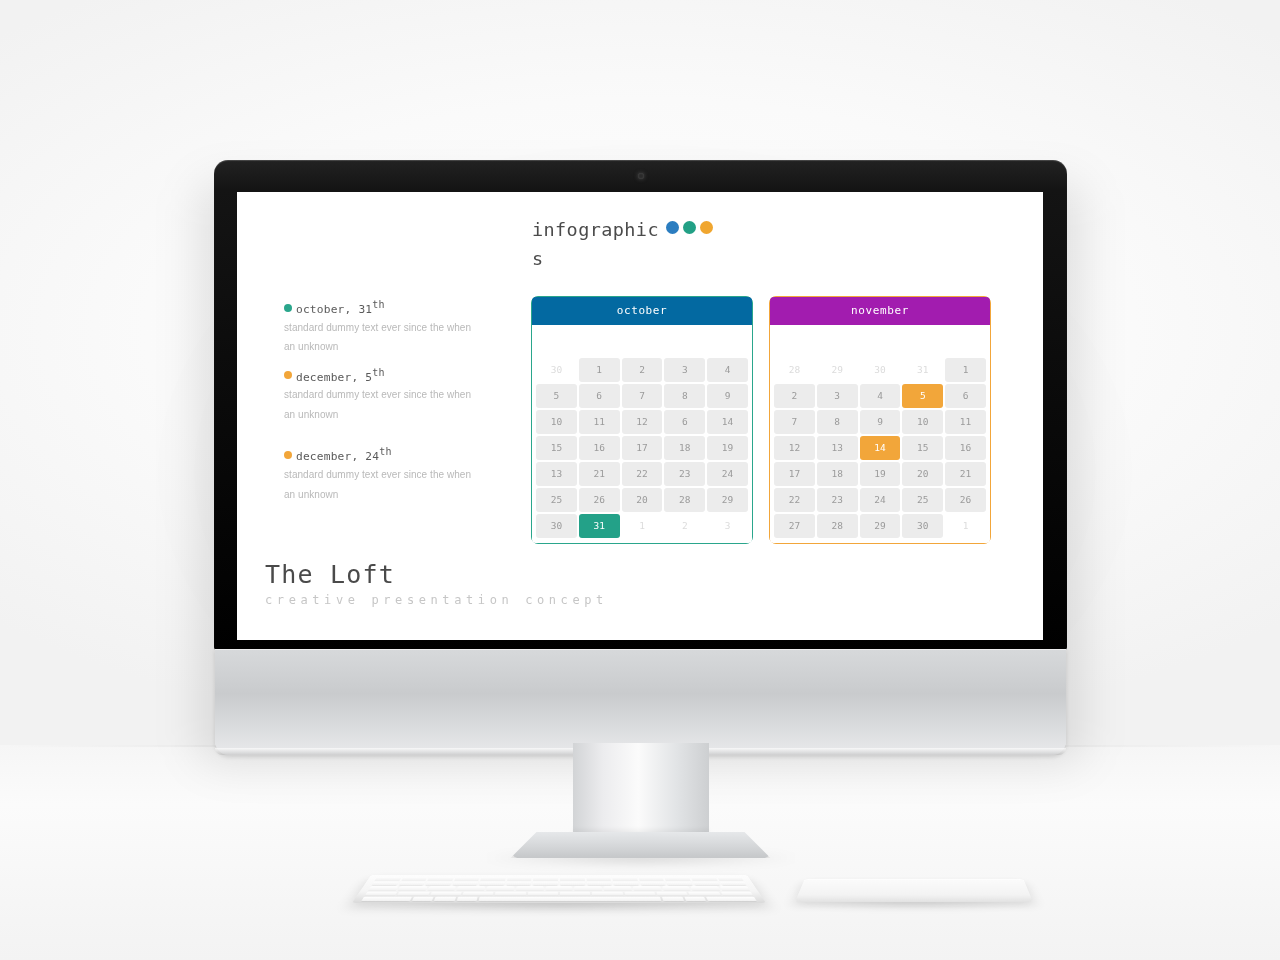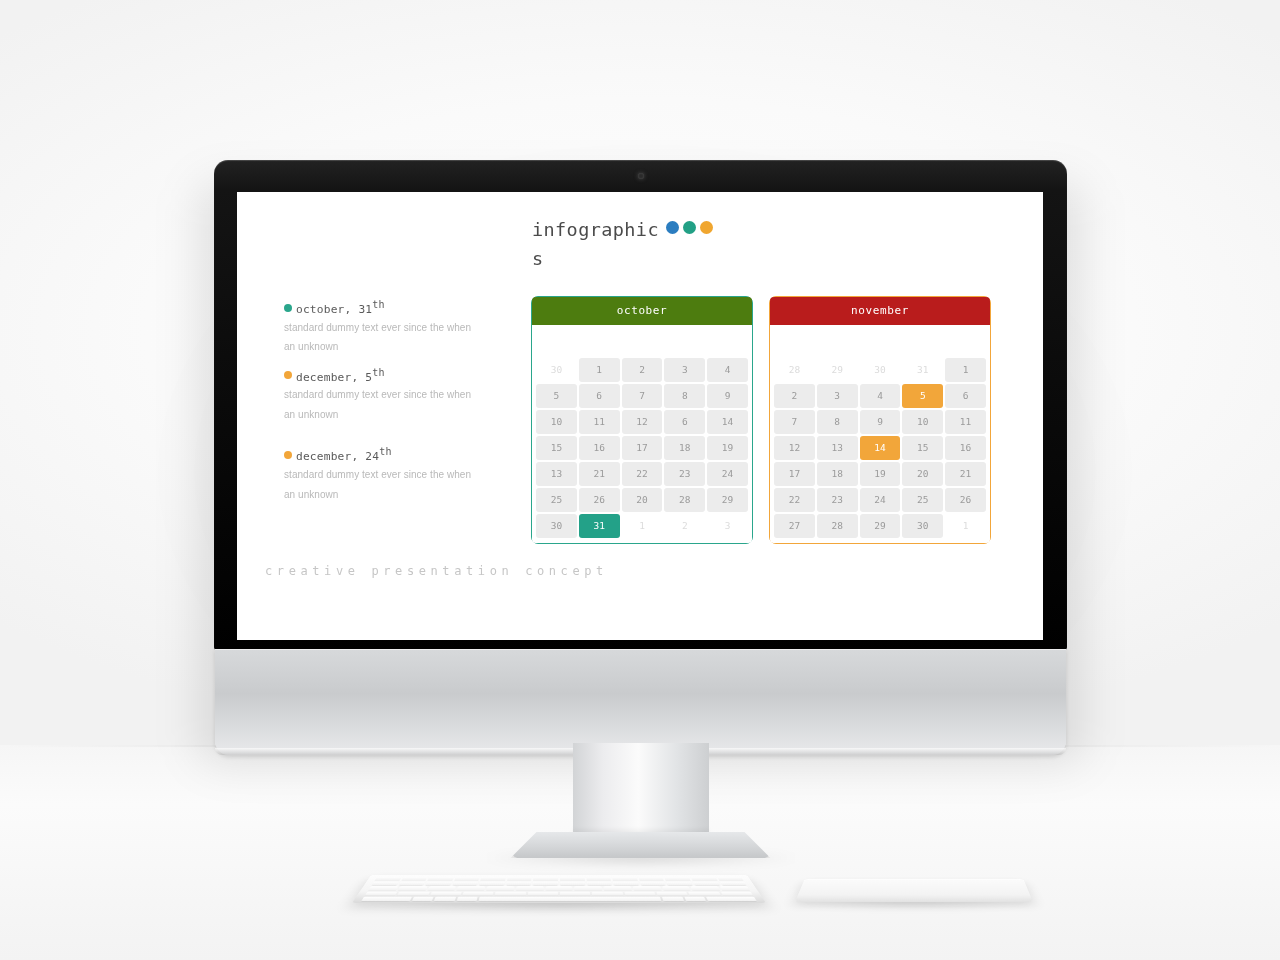--- a/index.html
+++ b/index.html
@@ -112,22 +112,22 @@
 
   
   .cal { position:absolute; top:104px; width:222px; border-radius:7px; }
   .cal.october { left:294px; border:1.6px solid #2aa68c; }
   .cal.november { left:532px; border:1.6px solid #f2a63a; }
   .cal-head {
     height:28px; line-height:28px; text-align:center; color:#fff;
     font-family:"DejaVu Sans Mono", monospace; font-size:11px; letter-spacing:.6px;
     border-radius:4px 4px 0 0;
   }
-  .cal.october .cal-head { background:#4d7c0f; }
-  .cal.november .cal-head { background:#b91c1c;text-align:center; }
+  .cal.october .cal-head { background:#0369a1; }
+  .cal.november .cal-head { background:#a21caf;text-align:center; }
   .cal-body { background:#fff; padding:3px 4px 5px 4px; border-radius:0 0 4px 4px; }
   .cal-grid { display:grid; grid-template-columns:repeat(5,1fr); gap:2px; }
   .cal-grid .blankrow { grid-column:1 / -1; height:28px; }
   .cell {
     height:24px; line-height:24px; text-align:center; border-radius:3px;
     font-family:"DejaVu Sans Mono", monospace; font-size:9.5px;
     background:#ececec; color:#9b9b9b;
   }
   .cell.muted { background:#fff; color:#dcdcdc; }
   .cell.hl-green { background:#23a188; color:#fff; }
@@ -318,20 +318,21 @@
                 <div class="cell">27</div>
                 <div class="cell">28</div>
                 <div class="cell">29</div>
                 <div class="cell">30</div>
                 <div class="cell muted">1</div>
               </div>
           </div>
         </div>
 
         <div class="footer">
+          <div class="footer-title">The Loft</div>
           <div class="footer-sub">creative presentation concept</div>
         </div>
 
       </div>
     </div>
   </div>
 
   <div class="chin"></div>
   <div class="neck"></div>
   <div class="foot-shadow"></div>

